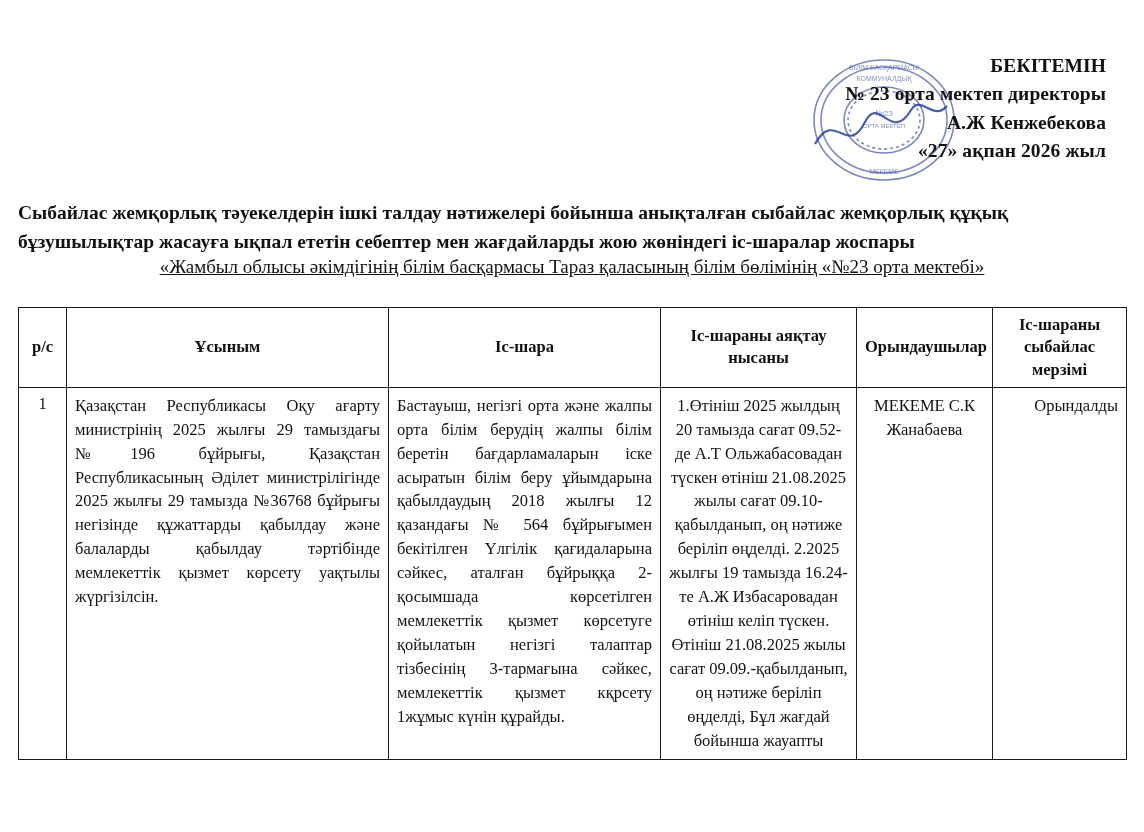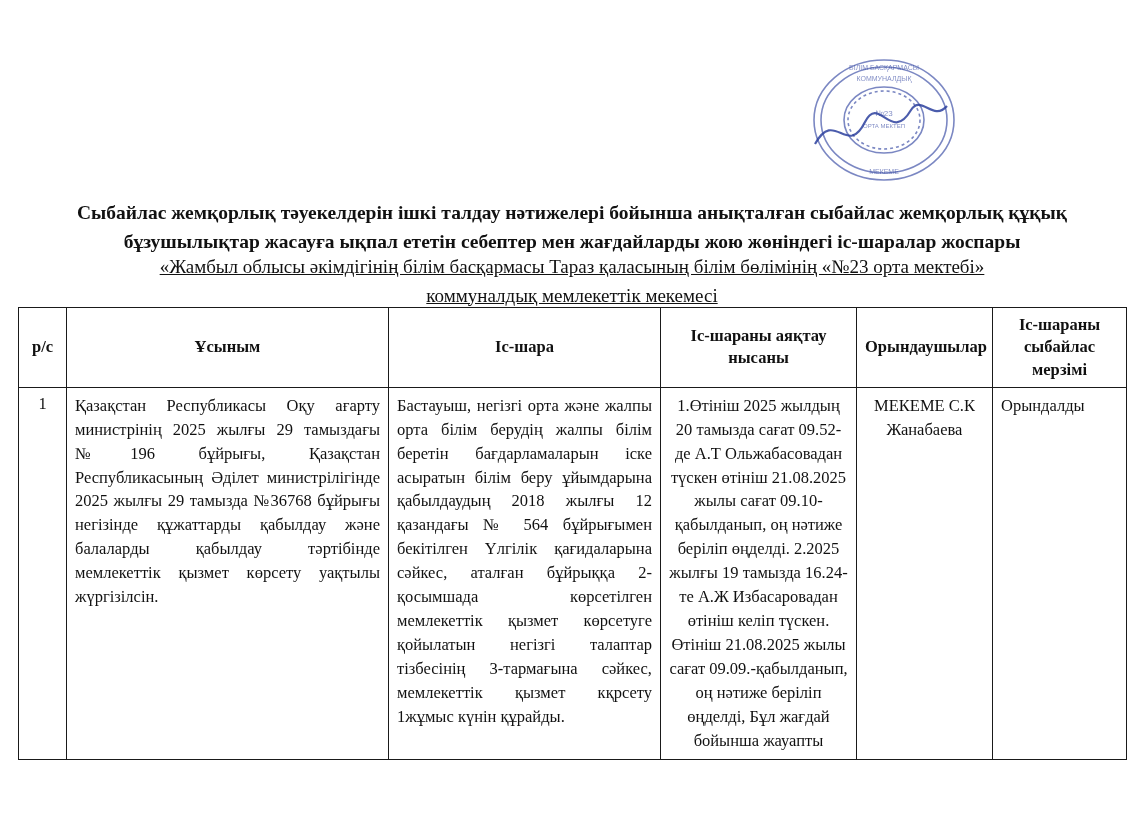--- a/index.html
+++ b/index.html
@@ -49,21 +49,21 @@
     z-index: 2;
     pointer-events: none;
   }
 
   
   .title {
     position: absolute;
     top: 198px;
     left: 18px;
     width: 1108px;
-    text-align: center;
+    text-align: left;
     font-weight: bold;
     font-size: 19.5px;
     line-height: 1.5;
   }
   .subtitle {
     position: absolute;
     top: 253px;
     left: 60px;
     width: 1024px;
     text-align: center;
@@ -103,21 +103,21 @@
     text-align-last: left;
     line-height: 1.45;
     hyphens: auto;
     font-family: Liberation Serif, serif;
   }
   td.center {
     text-align: center;
     line-height: 1.45;
   }
   td.plain {
-    text-align: left;
+    text-align: right;
     line-height: 1.45;
   }
 
   .col-num   { width: 48px; }
   .col-rec   { width: 322px; }
   .col-act   { width: 272px; }
   .col-form  { width: 196px; }
   .col-exec  { width: 136px; }
   .col-term  { width: 134px; }
 </style>
@@ -136,26 +136,31 @@
     <g fill="#2b3f9e" opacity="0.6" font-family="Liberation Sans, sans-serif" font-size="7">
       <text x="89" y="22" text-anchor="middle">БІЛІМ БАСҚАРМАСЫ</text>
       <text x="89" y="33" text-anchor="middle">КОММУНАЛДЫҚ</text>
       <text x="89" y="126" text-anchor="middle">МЕКЕМЕ</text>
       <text x="89" y="68" text-anchor="middle" font-size="8">№23</text>
       <text x="89" y="80" text-anchor="middle" font-size="6">ОРТА МЕКТЕП</text>
     </g>
     <path d="M20,96 C40,60 52,110 70,74 C84,46 96,96 116,62 C126,46 138,74 152,58" fill="none" stroke="#2b3f9e" stroke-width="2.2" opacity="0.85"></path>
   </svg>
 
+  <div class="approval">
+    <div>БЕКІТЕМІН</div>
+    <div>№ 23 орта мектеп директоры</div>
+    <div>А.Ж Кенжебекова</div>
+    <div>«27» ақпан 2026 жыл</div>
+  </div>
 
   <div class="title">Сыбайлас жемқорлық тәуекелдерін ішкі талдау нәтижелері бойынша анықталған сыбайлас жемқорлық құқық бұзушылықтар жасауға ықпал ететін себептер мен жағдайларды жою жөніндегі іс-шаралар жоспары</div>
 
   <div class="subtitle">
     <span class="u">«Жамбыл облысы әкімдігінің білім басқармасы Тараз қаласының білім бөлімінің «№23  орта мектебі»</span><br>
-    <span class="u">коммуналдық мемлекеттік  мекемесі</span>
   </div>
 
   <table class="doc">
     <colgroup>
       <col class="col-num">
         <col class="col-rec">
         <col class="col-act">
       <col class="col-form">
         <col class="col-exec">
         <col class="col-term">

